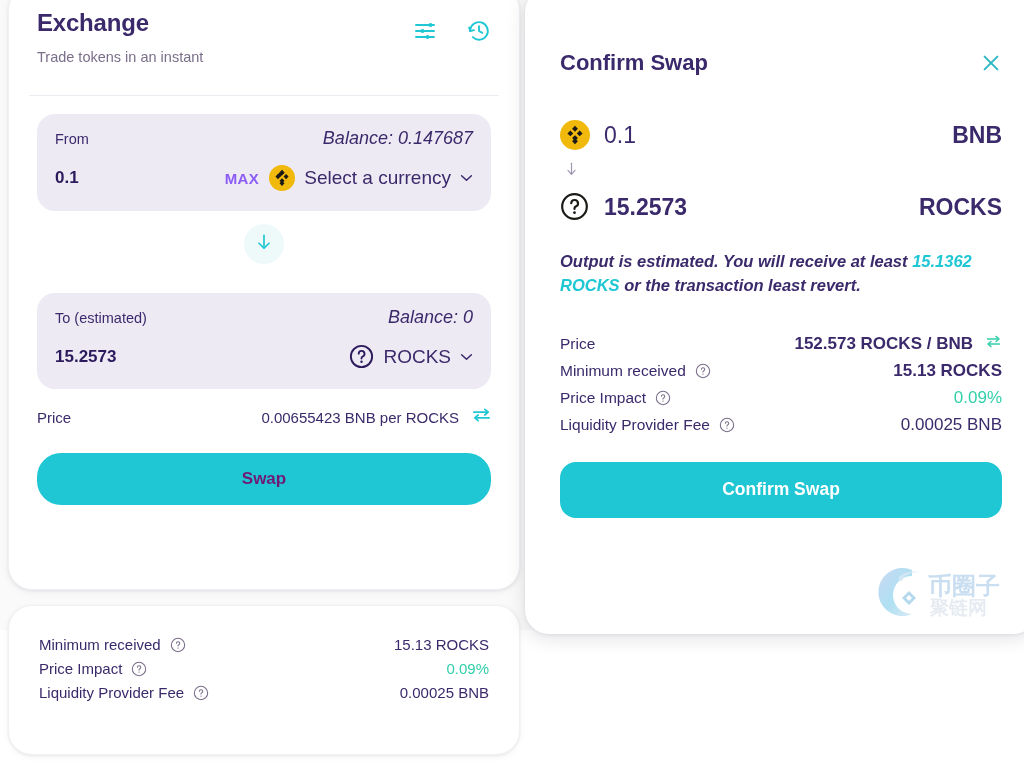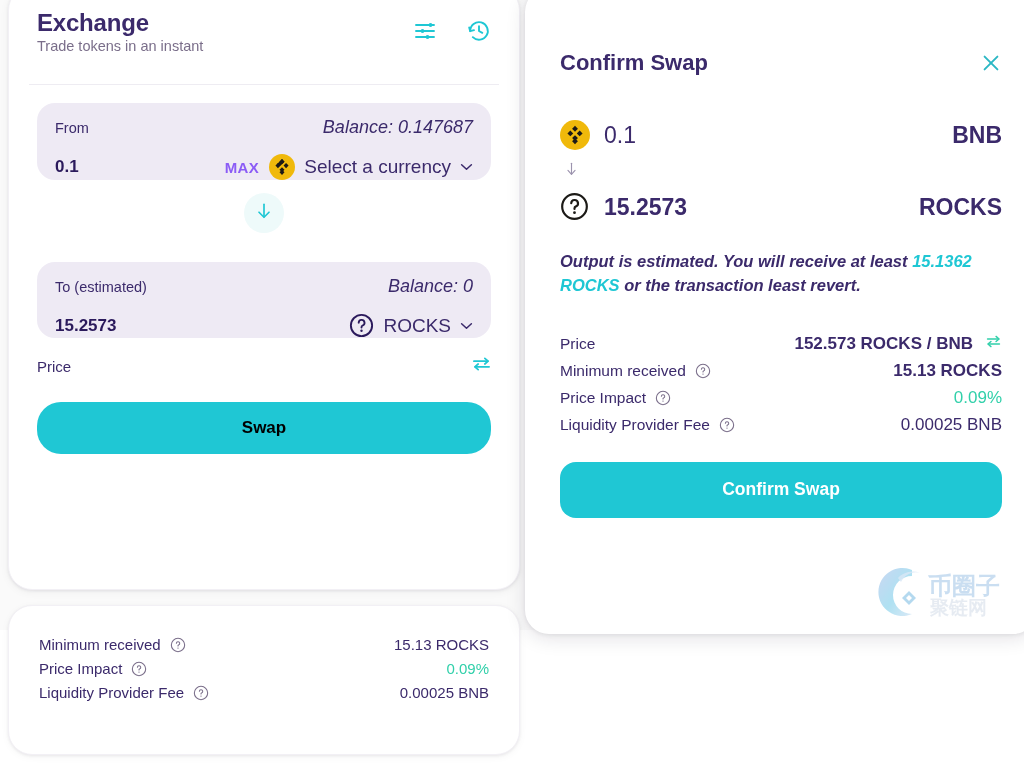--- a/index.html
+++ b/index.html
@@ -17,33 +17,33 @@
     width: 512px; height: 604px;
     background: #ffffff;
     border-radius: 24px;
     box-shadow: 0 1px 3px rgba(25,19,38,.08), 0 2px 10px rgba(25,19,38,.05);
     border: 1px solid #f2f0f5;
   }
   .card-head { padding: 22px 28px 18px 28px; position: relative; }
   .card-title {
     font-size: 24px; font-weight: 700; color: #3b2a6b; letter-spacing: -.2px;
   }
-  .card-sub { font-size: 14.5px; color: #7a6e8a; margin-top: 1px; }
+  .card-sub { font-size: 14.5px; color: #7a6e8a; margin-top: 12px; }
   .head-icons {
     position: absolute; right: 28px; top: 32px; display: flex; gap: 30px; align-items: center;
   }
   .icon-btn { width: 24px; height: 24px; cursor: pointer; display: block; }
   .divider { height: 1px; background: #eeecf2; margin: 12px 20px 0 20px; }
 
   
   .panel-wrap { padding: 18px 28px 0 28px; }
   .token-panel {
     background: #eeeaf4;
     border-radius: 18px;
-    padding: 14px 18px 0 18px;
+    padding: 14px 18px 20px 18px;
   }
   .tp-row1 { display: flex; justify-content: space-between; align-items: center; }
   .tp-label { font-size: 14.5px; color: #3b2a6b; }
   .tp-balance { font-size: 18px; color: #3b2a6b; font-style: italic; }
   .tp-row2 { display: flex; align-items: center; margin-top: 16px; }
   .tp-amount { font-size: 17px; font-weight: 700; color: #2b1a5c; flex: 1; }
   .max-btn {
     font-size: 15px; font-weight: 700; color: #8b5cf6; letter-spacing: .4px;
     cursor: pointer; margin-right: 10px;
   }
@@ -69,21 +69,21 @@
     padding: 18px 28px 0 28px;
   }
   .price-label { font-size: 15px; color: #3b2a6b; }
   .price-val-wrap { display: flex; align-items: center; gap: 13px; }
   .price-val { font-size: 15px; color: #3b2a6b; }
 
   
   .swap-btn {
     margin: 26px 28px 0 28px;
     height: 52px; border-radius: 24px;
-    background: #1fc7d4; color: #000000;
+    background: #1fc7d4; color: #701a75;
     font-size: 17px; font-weight: 700;
     display: flex; align-items: center; justify-content: center;
     cursor: pointer; border: none; width: calc(100% - 56px);
     font-family: "Liberation Sans", sans-serif;
   }
 
   
   .details-card {
     position: absolute; left: 8px; top: 605px;
     width: 512px; height: 150px;
@@ -256,20 +256,21 @@
               </svg>
             </span>
           </span>
         </div>
       </div>
     </div>
 
     <div class="price-row">
       <span class="price-label">Price</span>
       <span class="price-val-wrap">
+        <span class="price-val">0.00655423 BNB per ROCKS</span>
         <span>
           <svg width="19" height="16" viewBox="0 0 20 16" fill="none" stroke="#1fc7d4" stroke-width="1.8" stroke-linecap="round" stroke-linejoin="round">
             <line x1="2" y1="5" x2="16.5" y2="5"></line>
               <polyline points="13.5,2 17,5 13.5,8"></polyline>
             <line x1="18" y1="11" x2="3.5" y2="11"></line>
               <polyline points="6.5,8 3,11 6.5,14"></polyline>
           </svg>
         </span>
       </span>
     </div>

